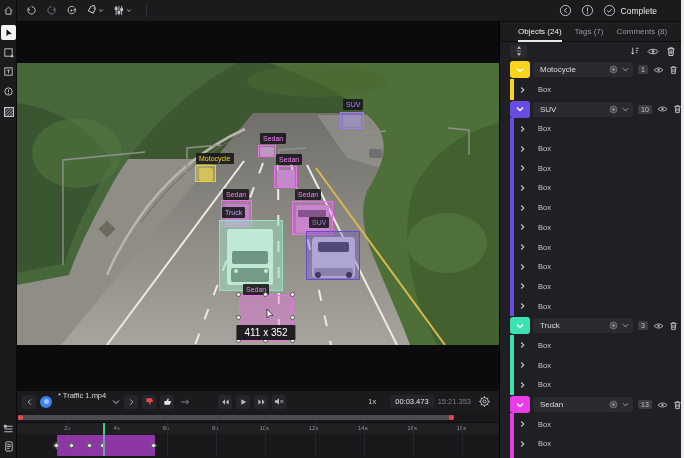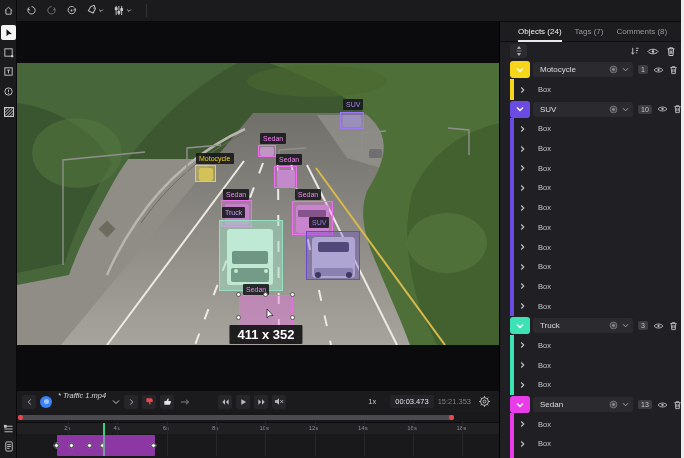--- a/index.html
+++ b/index.html
@@ -17,26 +17,26 @@
   
   .sidebar{left:0;top:0;width:17px;height:458px;background:#1b1b1e;border-right:1px solid #0a0a0b;z-index:6;}
   .tool{position:absolute;left:1px;width:15px;height:15px;display:flex;align-items:center;justify-content:center;border-radius:2px;color:#c9c9cd;}
   .tool.active{background:#f4f4f5;color:#131315;}
   
   .canvas{left:17px;top:22px;width:482px;height:368px;background:#0b0b0d;overflow:hidden;}
   .frame{position:absolute;left:0;top:41px;width:482px;height:282px;background:#222;overflow:hidden;}
   .ann-box{position:absolute;border:1.5px solid;}
   .ann-label{position:absolute;font-size:7px;line-height:9px;padding:1px 3px;background:rgba(22,22,25,0.88);border-radius:1px;white-space:nowrap;}
   .handle{position:absolute;width:5px;height:5px;border-radius:50%;background:#fff;border:1px solid #555;margin:-3px 0 0 -3px;}
-  .size-tip{position:absolute;transform:translateX(-50%);background:rgba(18,18,20,0.92);color:#fff;font-size:13px;font-weight:bold;padding:2px 8px;border-radius:1px;white-space:nowrap;}
+  .size-tip{position:absolute;transform:translateX(-50%);background:rgba(18,18,20,0.92);color:#fff;font-size:10px;font-weight:normal;padding:2px 8px;border-radius:1px;white-space:nowrap;}
   
   .controls{left:17px;top:390px;width:482px;height:22px;background:#1b1b1e;border-top:1px solid #0a0a0b;display:flex;align-items:center;font-size:7.5px;}
   .cbtn{width:14px;height:14px;border-radius:2px;background:#26262a;display:flex;align-items:center;justify-content:center;margin-right:4px;color:#bcbcc1;flex:0 0 auto;}
   .cbtn.plain{background:transparent;}
-  .fname{color:#d9d9dc;font-style:italic;margin:0 2px 12px 2px;white-space:nowrap;}
+  .fname{color:#d9d9dc;margin:0 2px 12px 2px;white-space:nowrap;}
   .timebox{background:#242428;border-radius:2px;padding:2px 5px;color:#e3e3e6;}
   .totaltime{color:#7f7f85;margin-left:4px;}
   
   .timeline{left:17px;top:412px;width:482px;height:46px;background:#19191c;}
   .scrolltrack{position:absolute;left:1px;top:3px;width:436px;height:5px;background:#4a4a4f;border-radius:2px;}
   .scap{position:absolute;top:0;width:5px;height:5px;background:#e5484d;border-radius:2px;}
   .ruler{position:absolute;left:0;top:10px;width:482px;height:12px;background:#202023;border-top:1px solid #0c0c0e;}
   .tick-label{position:absolute;top:2px;font-size:6px;color:#8e8e93;transform:translateX(-60%);}
   .gridline{position:absolute;top:10px;width:1px;height:34px;background:#27272b;}
   .seg{position:absolute;top:23px;height:21px;background:#8c37a4;border-radius:1px;}
@@ -103,20 +103,44 @@
             <g stroke="currentColor" fill="none">
               <path d="M2 1 V11 M5 1 V11 M8 1 V11"></path>
               <rect x="1" y="3" width="2" height="2" fill="currentColor"></rect>
               <rect x="4" y="7" width="2" height="2" fill="currentColor"></rect>
               <rect x="7" y="4" width="2" height="2" fill="currentColor"></rect>
               <path d="M14 5 L16 7 L18 5"></path>
             </g>
           </svg>
         </span>
       <span class="tb-div"></span>
+    </div>
+    <div class="tb-right">
+      <span class="ic">
+          <svg width="13" height="13" viewBox="0 0 14 14">
+            <circle cx="7" cy="7" r="5.5" fill="none" stroke="currentColor"></circle>
+            <path d="M8.5 4.5 L5.5 7 L8.5 9.5" fill="none" stroke="currentColor"></path>
+          </svg>
+        </span>
+      <span class="ic">
+          <svg width="13" height="13" viewBox="0 0 14 14">
+            <circle cx="7" cy="7" r="5.5" fill="none" stroke="currentColor"></circle>
+            <path d="M7 3.8 V8" stroke="currentColor"></path>
+            <circle cx="7" cy="9.8" r="0.8" fill="currentColor"></circle>
+          </svg>
+        </span>
+      <span class="complete">
+        <span class="ic">
+            <svg width="13" height="13" viewBox="0 0 14 14">
+              <circle cx="7" cy="7" r="5.5" fill="none" stroke="currentColor"></circle>
+              <path d="M4.5 7 L6.3 8.8 L9.5 5.2" fill="none" stroke="currentColor"></path>
+            </svg>
+          </span>
+        <span>Complete</span>
+      </span>
     </div>
   </div>
 
   <div class="abs sidebar">
     <span class="tool" style="top:3px">
         <svg width="11" height="11" viewBox="0 0 12 12">
           <path d="M2 6 L6 2.5 L10 6 M3.2 5.4 V10 H8.8 V5.4" fill="none" stroke="currentColor"></path>
         </svg>
       </span>
     <span class="tool active" style="top:25px">

